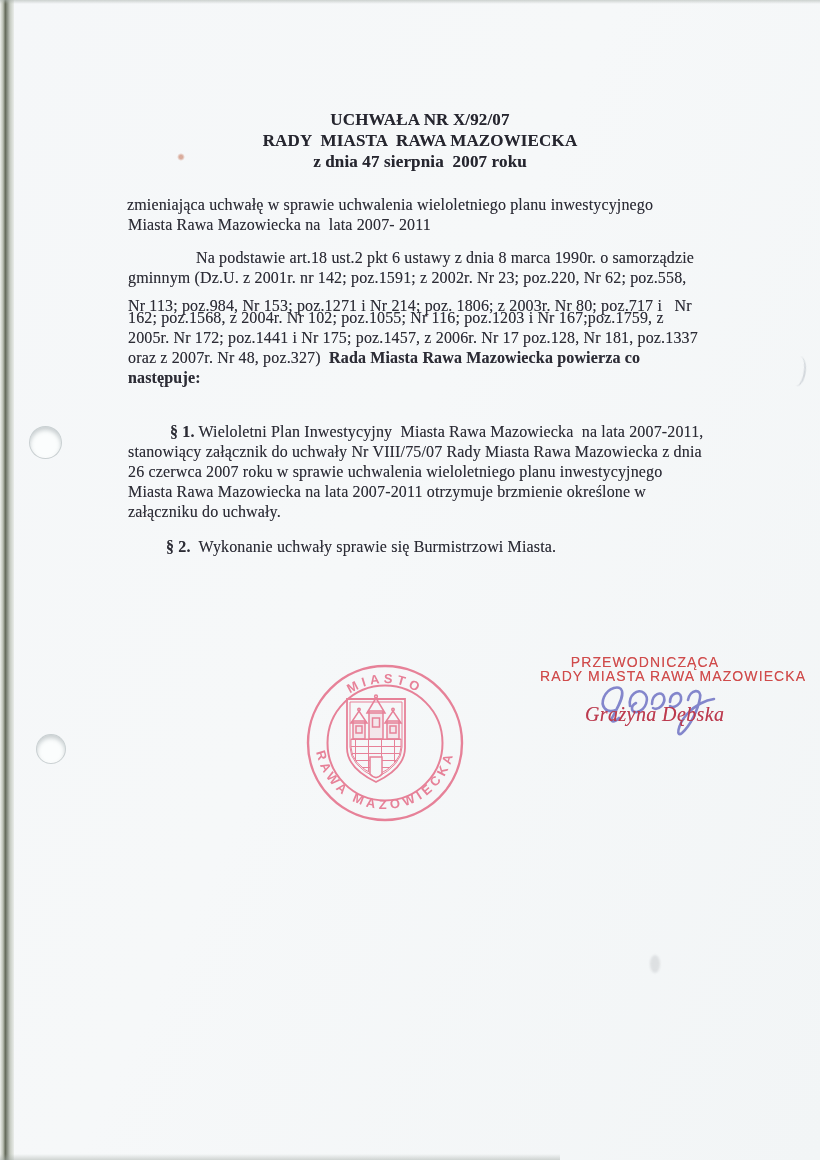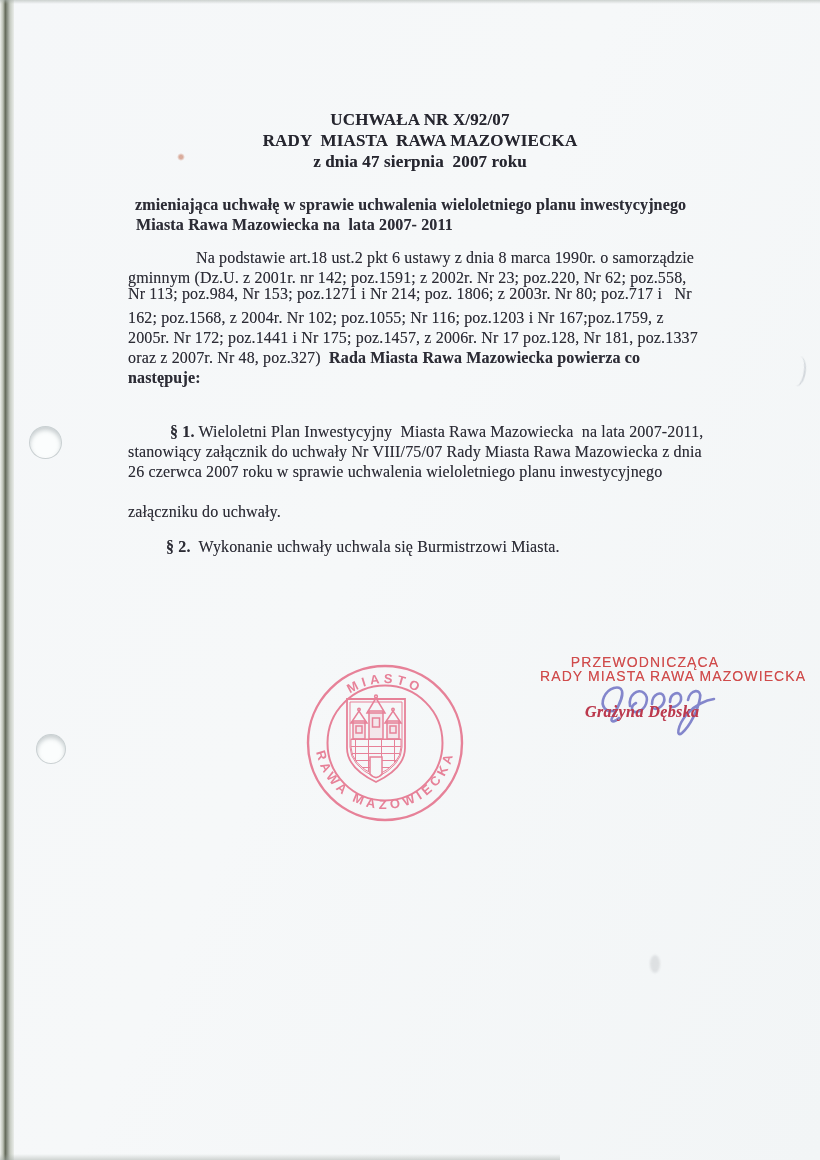--- a/index.html
+++ b/index.html
@@ -19,27 +19,27 @@
      border:1px solid rgba(140,152,158,.45);
      box-shadow:inset 0 3px 4px rgba(110,122,128,.35), inset 0 -1px 1px rgba(255,255,255,.8);}
   .hole1{left:29px;top:426px;width:31px;height:31px;}
   .hole2{left:36px;top:734px;width:28px;height:28px;}
   
   .line{position:absolute;white-space:pre;font-size:16px;line-height:20px;
         color:#2c2c35;letter-spacing:.15px;
         text-shadow:0 0 .5px rgba(44,44,60,.45);}
   .b{font-weight:bold;}
   .title{font-weight:bold;font-size:17px;color:#26262f;width:800px;left:20px;text-align:center;}
-  .subject{font-weight:bold;margin-left:8px;}
+  .subject{font-weight:normal;}
   
   .redline{position:absolute;font-family:"Liberation Sans",sans-serif;
      font-size:14px;letter-spacing:1.1px;color:#d04b4b;width:210px;left:540px;
      text-align:center;white-space:pre;text-shadow:0 0 .6px rgba(208,75,75,.55);}
-  .name{position:absolute;left:585px;top:703px;font-size:16px;
-     font-weight:bold;font-style:italic;color:#bc3a4e;letter-spacing:.4px;
+  .name{position:absolute;left:585px;top:703px;font-size:20px;
+     font-weight:normal;font-style:italic;color:#bc3a4e;letter-spacing:.4px;
      text-shadow:0 0 .6px rgba(188,58,78,.5);}
   
   .stamp{position:absolute;left:297px;top:655px;width:176px;height:176px;opacity:.88;}
   .stamp .st{stroke:#e5718b;fill:none;}
   .stamp text{font-family:"Liberation Sans",sans-serif;font-weight:bold;
      font-size:13px;letter-spacing:4px;fill:#e5718b;}
   
   .ink{position:absolute;left:592px;top:676px;width:140px;height:62px;opacity:.88;}
   .ink path{stroke:#7477c6;fill:none;stroke-width:2.6;stroke-linecap:round;}
   
@@ -67,32 +67,33 @@
 
   <div class="line title" style="top:110px">UCHWAŁA NR X/92/07</div>
   <div class="line title" style="top:131px">RADY  MIASTA  RAWA MAZOWIECKA</div>
   <div class="line title" style="top:152px">z dnia 47 sierpnia  2007 roku</div>
 
   <div class="line subject" style="left:127px;top:195px">zmieniająca uchwałę w sprawie uchwalenia wieloletniego planu inwestycyjnego</div>
   <div class="line subject" style="left:128px;top:215px">Miasta Rawa Mazowiecka na  lata 2007- 2011</div>
 
   <div class="line" style="left:196px;top:248px">Na podstawie art.18 ust.2 pkt 6 ustawy z dnia 8 marca 1990r. o samorządzie</div>
   <div class="line" style="left:128px;top:268px">gminnym (Dz.U. z 2001r. nr 142; poz.1591; z 2002r. Nr 23; poz.220, Nr 62; poz.558,</div>
-  <div class="line" style="left:128px;top:284px">Nr 113; poz.984, Nr 153; poz.1271 i Nr 214; poz. 1806; z 2003r. Nr 80; poz.717 i   Nr</div>
+  <div class="line" style="left:128px;top:296px">Nr 113; poz.984, Nr 153; poz.1271 i Nr 214; poz. 1806; z 2003r. Nr 80; poz.717 i   Nr</div>
   <div class="line" style="left:128px;top:308px">162; poz.1568, z 2004r. Nr 102; poz.1055; Nr 116; poz.1203 i Nr 167;poz.1759, z</div>
   <div class="line" style="left:128px;top:328px">2005r. Nr 172; poz.1441 i Nr 175; poz.1457, z 2006r. Nr 17 poz.128, Nr 181, poz.1337</div>
   <div class="line" style="left:128px;top:348px"><span>oraz z 2007r. Nr 48, poz.327)  </span><span class="b">Rada Miasta Rawa Mazowiecka powierza co</span></div>
   <div class="line b" style="left:128px;top:368px">następuje:</div>
 
   <div class="line" style="left:170px;top:422px"><span class="b">§ 1.</span><span> Wieloletni Plan Inwestycyjny  Miasta Rawa Mazowiecka  na lata 2007-2011,</span></div>
   <div class="line" style="left:128px;top:442px">stanowiący załącznik do uchwały Nr VIII/75/07 Rady Miasta Rawa Mazowiecka z dnia</div>
   <div class="line" style="left:128px;top:462px">26 czerwca 2007 roku w sprawie uchwalenia wieloletniego planu inwestycyjnego</div>
+  <div class="line" style="left:128px;top:482px">Miasta Rawa Mazowiecka na lata 2007-2011 otrzymuje brzmienie określone w</div>
   <div class="line" style="left:128px;top:502px">załączniku do uchwały.</div>
 
-  <div class="line" style="left:166px;top:537px"><span class="b">§ 2.</span><span>  Wykonanie uchwały uchwala się Burmistrzowi Miasta.</span></div>
+  <div class="line" style="left:166px;top:537px"><span class="b">§ 2.</span><span>  Wykonanie uchwały sprawie się Burmistrzowi Miasta.</span></div>
 
 
   <svg class="stamp" viewBox="0 0 176 176">
     <defs>
       <path id="arcTop" d="M 26,90 A 62,62 0 0 1 150,90"></path>
       <path id="arcBot" d="M 18,84 A 70,70 0 0 0 158,84"></path>
       <pattern id="bricks" width="13" height="7" patternUnits="userSpaceOnUse">
         <path d="M0,0.5 H13 M6.5,0.5 V7" stroke="#e5718b" stroke-width="1" fill="none"></path>
       </pattern>
     </defs>

